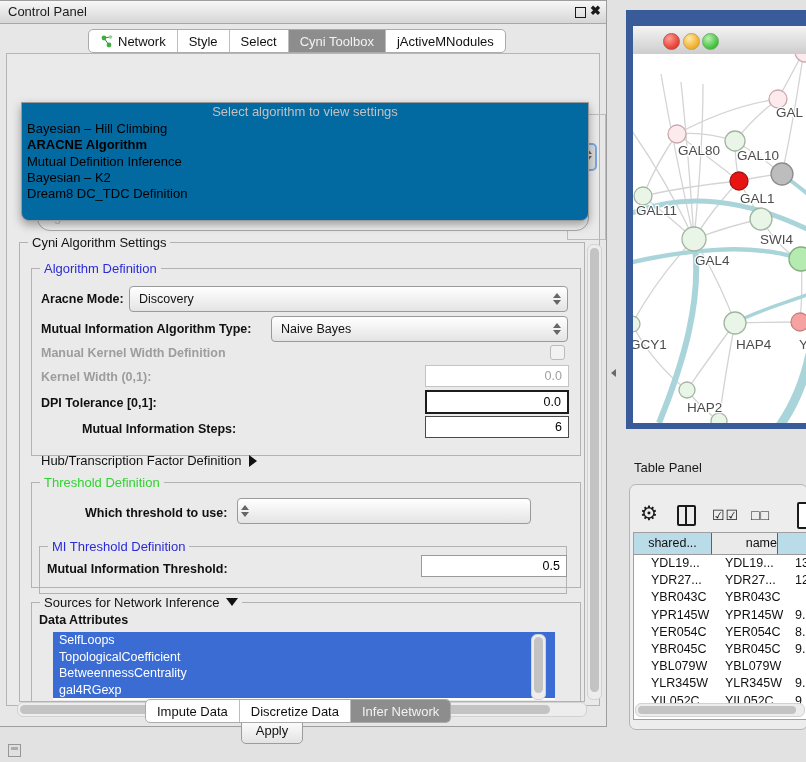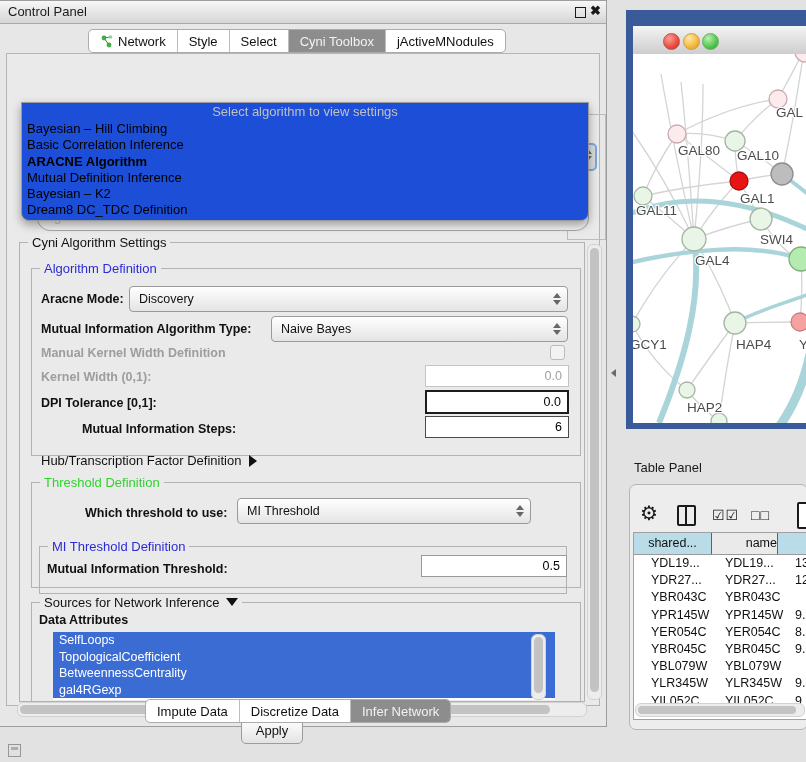--- a/index.html
+++ b/index.html
@@ -19,21 +19,21 @@
   .tab.sel{background:#8d8d8d;color:#f2f2f2;}
   #cp-tabs{left:88px;top:28px;}
   #cp-content{left:6px;top:52px;width:592px;height:651px;background:#eaeaea;border:1px solid #b5b5b5;}
   
   #hidden-grp{left:560px;top:60px;width:37px;height:124px;border:1px solid #bcbcbc;z-index:1;}
   #alg-spinner{left:571px;top:89px;width:15px;height:24px;border:2px solid #7aa7e0;border-radius:5px;background:#dcdcdc;z-index:2;}
   #net-combo{left:30px;top:149px;width:550px;height:26px;border:1px solid #a8a8a8;border-radius:13px;
              background:#f1f1f1;z-index:2;line-height:26px;}
   #net-combo span{margin-left:16px;color:#bdbdbd;font-size:13px;}
   
-  #popup{left:14px;top:48px;width:566px;height:117px;background:#1d4ed8;border:1px solid #9a9a9a;
+  #popup{left:14px;top:48px;width:566px;height:117px;background:#0369a1;border:1px solid #9a9a9a;
          border-radius:0 0 8px 8px;box-shadow:0 4px 10px rgba(0,0,0,.35);z-index:10;}
   #popup-prompt{height:18px;line-height:18px;text-align:center;color:#c0c0c0;font-size:13px;}
   .dd-item{height:16.3px;line-height:16.3px;padding-left:5px;font-size:13px;color:#000;white-space:nowrap;}
   .dd-item.b{font-weight:bold;}
   
   .grp{border:1px solid #b2b2b2;}
   .ttl{position:absolute;top:-8px;left:8px;background:#eaeaea;padding:0 4px;font-size:13px;white-space:nowrap;}
   .blue{color:#2b2bd5;} .green{color:#2fd32f;}
   .lbl{position:absolute;font-size:12.5px;font-weight:bold;white-space:nowrap;}
   .lbl.dis{color:#9d9d9d;}
@@ -147,21 +147,20 @@
           </div>
       </div>
       <div class="abs" id="net-combo">
         <span>gal-filtered sif default node</span>
       </div>
 
       <div class="abs" id="popup">
         <div id="popup-prompt">Select algorithm to view settings</div>
         <div id="dd-items">
             <div class="dd-item">Bayesian – Hill Climbing</div>
-            <div class="dd-item">Basic Correlation Inference</div>
             <div class="dd-item b">ARACNE Algorithm</div>
             <div class="dd-item">Mutual Definition Inference</div>
             <div class="dd-item">Bayesian – K2</div>
             <div class="dd-item">Dream8 DC_TDC Definition</div>
           </div>
       </div>
 
       <div class="abs grp" style="left:12px;top:188px;width:564px;height:458px;">
         <span class="ttl">Cyni Algorithm Settings</span>
       </div>
@@ -199,21 +198,20 @@
 
       <div class="lbl plain" style="left:34px;top:399px;">
         <span>Hub/Transcription Factor Definition</span><span class="arrow-r"></span>
       </div>
 
       <div class="abs grp" style="left:24px;top:428px;width:548px;height:104px;">
         <span class="ttl green">Threshold Definition</span>
       </div>
       <div class="lbl" style="left:78px;top:452px;">Which threshold to use:</div>
       <div class="combo" style="left:230px;top:444px;width:292px;">
-        <span class="cval">MI Threshold</span>
         <span class="spin">
             <span class="tri-up"></span>
             <span class="tri-dn"></span>
           </span>
       </div>
       <div class="abs grp" style="left:32px;top:492px;width:526px;height:46px;">
         <span class="ttl blue">MI Threshold Definition</span>
       </div>
       <div class="lbl" style="left:40px;top:508px;">Mutual Information Threshold:</div>
       <div class="fld" style="left:414px;top:501px;width:138px;border:1px solid #9a9a9a;color:#000;">0.5</div>

